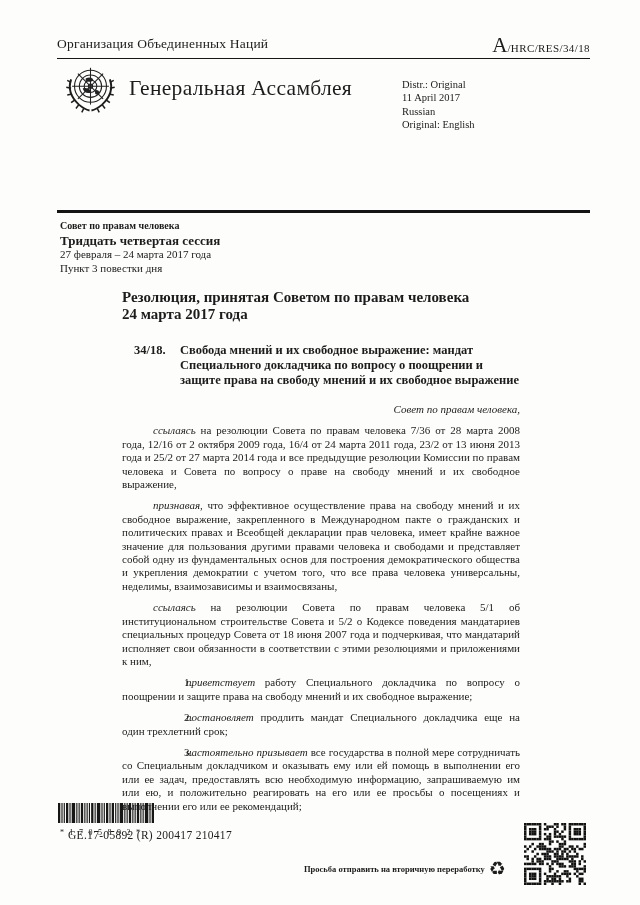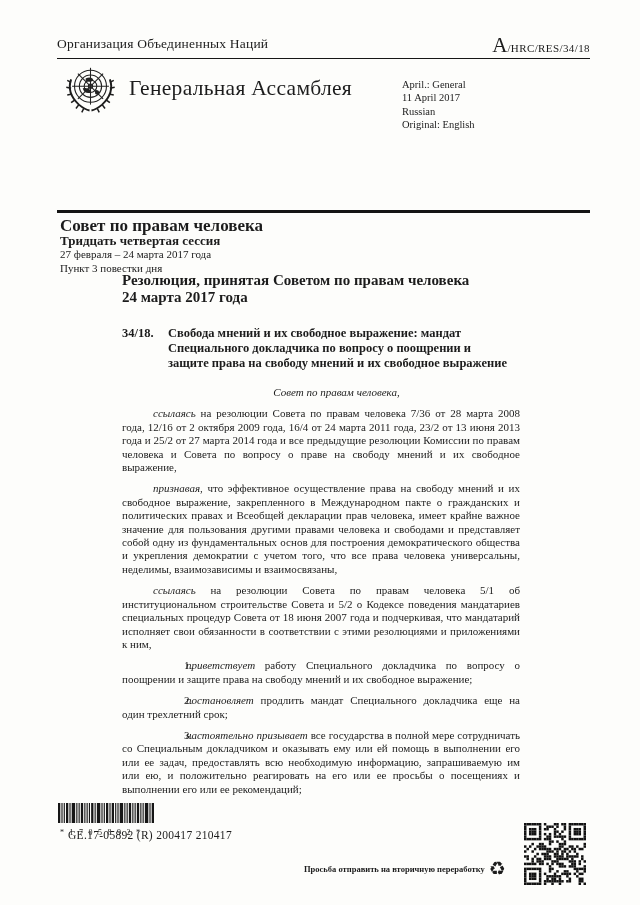--- a/index.html
+++ b/index.html
@@ -14,32 +14,32 @@
   .doc-symbol{ position:absolute; right:50px; top:33px; white-space:nowrap; }
   .doc-symbol .big-a{ font-size:21px; }
   .doc-symbol .sym-rest{ font-size:11px; letter-spacing:.4px; }
   .rule-thin{ position:absolute; left:57px; right:50px; top:58px; border-top:1.5px solid #161616; }
   .emblem{ position:absolute; left:59px; top:62px; }
   .assembly-title{ position:absolute; left:129px; top:76px; font-size:21.5px; font-weight:normal; letter-spacing:.3px;text-align:right; }
   .distr{ position:absolute; left:402px; top:78px; font-size:10.5px; line-height:13.4px; }
   .rule-thick{ position:absolute; left:57px; right:50px; top:210px; border-top:3px solid #141414; }
   
   .session{ position:absolute; left:60px; top:218px; }
-  .session .body-name{ font-size:17px; font-weight:bold; line-height:16px; }
+  .session .body-name{ font-size:10px; font-weight:bold; line-height:16px; }
   .session .sess-name{ font-size:13px; font-weight:bold; line-height:14px; }
   .session .sess-dates, .session .sess-agenda{ font-size:11px; line-height:13.5px; }
   
-  .content{ position:absolute; left:122px; top:272px; width:398px; }
+  .content{ position:absolute; left:122px; top:289px; width:398px; }
   .res-title{ font-size:15px; font-weight:bold; line-height:16.5px; margin-bottom:21px; }
   .res-title span{ display:block; }
-  .res-heading{ display:flex; margin-bottom:15px; }
+  .res-heading{ display:flex; margin-bottom:15px;justify-content:flex-end; }
   .res-heading .res-num{ width:46px; flex:0 0 46px; font-size:12.5px; font-weight:bold; line-height:15px; }
   .res-heading .res-head-text{ font-size:12.5px; font-weight:bold; line-height:15px; max-width:340px; }
   .para{ font-size:11px; line-height:13.4px; text-align:justify; margin:0 0 8px 0; text-indent:31px; }
-  .opening{ font-style:italic; text-align:center; }
+  .opening{ font-style:italic; text-align:right; }
   .lead{ font-style:italic; }
   .op-num{ display:inline-block; width:33px; font-style:normal; }
   
   .ge-line{ position:absolute; left:68px; top:829px; font-size:11.5px; letter-spacing:.3px; }
   .barcode-wrap{ position:absolute; left:58px; top:803px; width:96px; }
   .barcode-digits{ display:block; font-size:8px; letter-spacing:5.5px; margin-top:1px; padding-left:2px; white-space:nowrap; }
   .recycle-line{ position:absolute; left:292px; top:860px; width:230px; font-size:8.5px; font-weight:bold; white-space:nowrap; display:flex; align-items:center; gap:4px;margin-left:12px; }
   .recycle-glyph{ font-size:19px; font-weight:normal; line-height:18px; }
   .qr{ position:absolute; left:524px; top:823px; }
 </style>
@@ -74,21 +74,21 @@
     </g>
     <g stroke="#1d1d1d" stroke-width="1.6" fill="none">
       <path d="M12 21 l-4 -2 M12 27 l-5 -1 M13 33 l-5 1 M16 39 l-4 3 M20 44 l-3 4 M25 48 l-2 4"></path>
       <path d="M52 21 l4 -2 M52 27 l5 -1 M51 33 l5 1 M48 39 l4 3 M44 44 l3 4 M39 48 l2 4"></path>
     </g>
   </svg>
 
   <div class="assembly-title">Генеральная Ассамблея</div>
 
   <div class="distr">
-    <div>April.: General</div>
+    <div>Distr.: Original</div>
     <div>11 April 2017</div>
     <div>Russian</div>
     <div>Original: English</div>
   </div>
 
   <div class="rule-thick"></div>
 
   <div class="session">
     <div class="body-name">Совет по правам человека</div>
     <div class="sess-name">Тридцать четвертая сессия</div>

